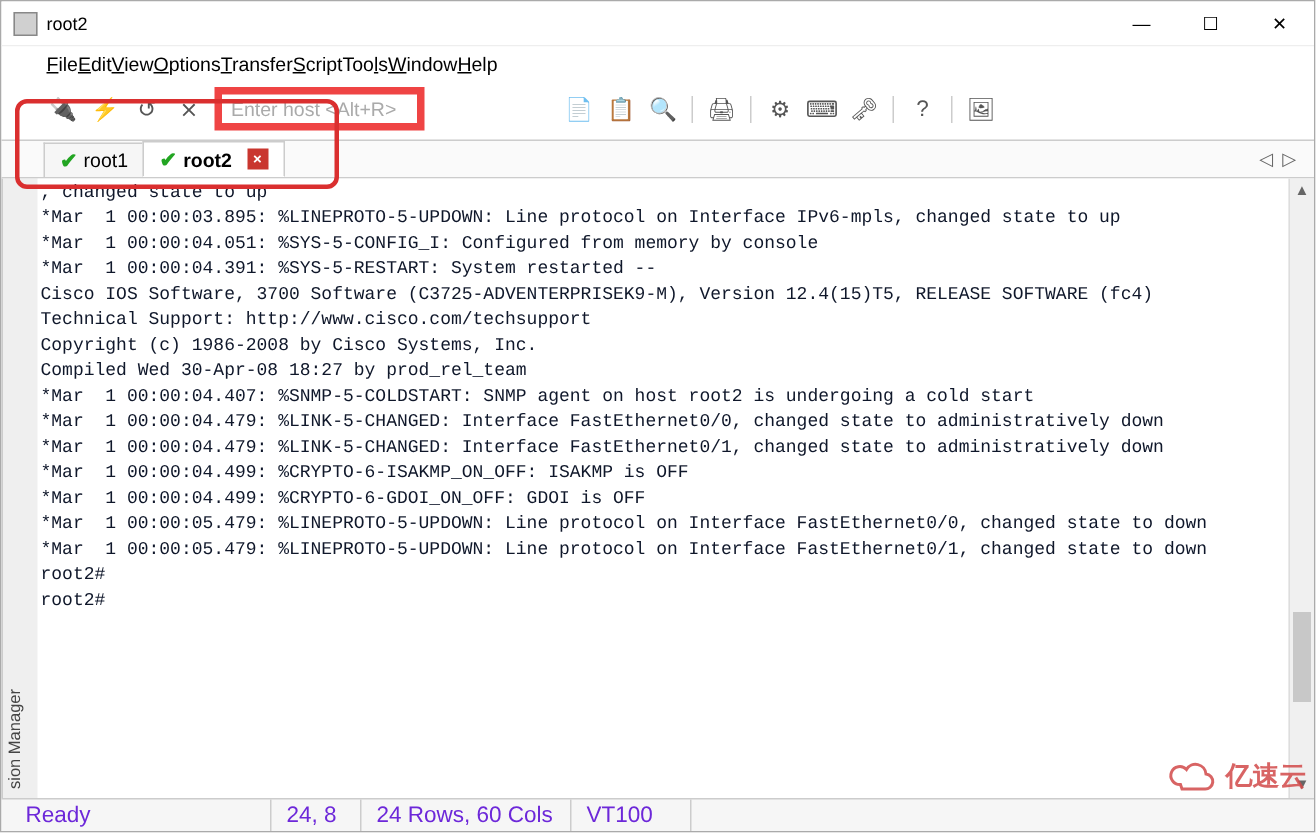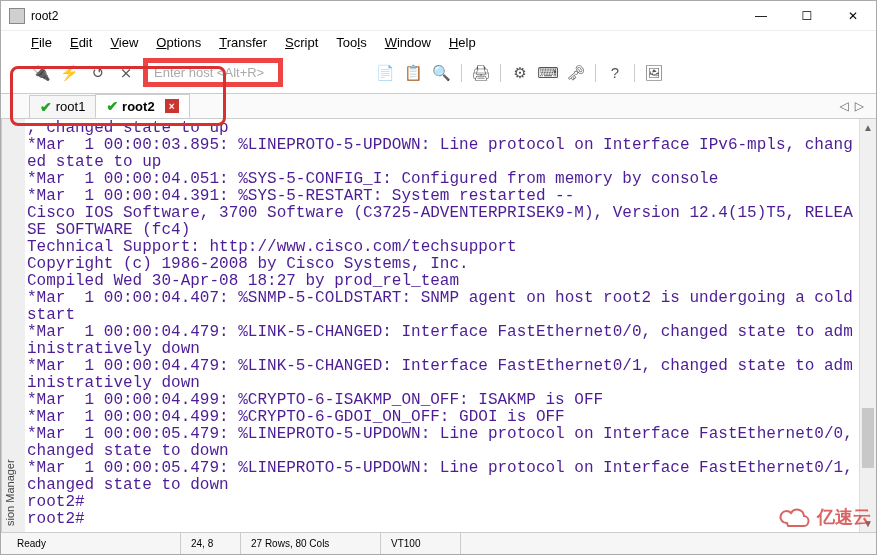--- a/index.html
+++ b/index.html
@@ -33,21 +33,21 @@
       display: inline-block;
     }
     .titlebar-title { flex: 1; font-size: 12px; color: #000; }
     .win-buttons { display: flex; }
     .win-btn {
       width: 46px; height: 30px;
       display: flex; align-items: center; justify-content: center;
       font-size: 12px; color: #000;
     }
     .menubar {
-      display: flex; gap: 18px;
+      display: flex; 
       padding: 4px 18px 6px 30px;
       font-size: 13px;
       color: #000;
       background: #fff;
     }
     .menubar .menu-item .uline { text-decoration: underline; }
     .menubar .menu-item { cursor: default; }
     .toolbar-row {
       display: flex; align-items: center;
       padding: 2px 6px 6px 30px;
@@ -118,26 +118,26 @@
       padding: 6px 2px;
       text-align: left;
     }
     .terminal-wrap {
       flex: 1; display: flex;
       background: #fff;
     }
     .terminal {
       flex: 1;
       font-family: "Lucida Console", "Courier New", monospace;
-      font-size: 16px;
+      font-size: 12px;
       line-height: 17px;
       white-space: pre-wrap;
       word-break: break-all;
       padding: 1px 2px;
-      color: #4c1d95;
+      color: #0f172a;
       background: #fff;
       overflow: hidden;
     }
     .vscroll {
       width: 17px; background: #f0f0f0;
       border-left: 1px solid #ddd;
       position: relative;
     }
     .vscroll .arrow {
       height: 17px; display: flex; align-items: center;
@@ -145,21 +145,21 @@
     }
     .vscroll .thumb {
       position: absolute; left: 2px; right: 2px;
       top: 70%; height: 60px;
       background: #c8c8c8;
     }
     .statusbar {
       display: flex; align-items: center;
       height: 22px;
       border-top: 1px solid #ccc;
-      font-size: 10px; color: #000000;
+      font-size: 15px; color: #6d28d9;
       background: #f6f6f6;
     }
     .statusbar .cell {
       padding: 0 10px; border-right: 1px solid #ccc;
       height: 100%; display: flex; align-items: center;
     }
     .statusbar .cell.first { min-width: 180px; padding-left: 16px; }
     .watermark {
       position: absolute; right: 6px; bottom: 26px;
       display: flex; align-items: center; gap: 6px;
@@ -260,21 +260,21 @@
         <div class="arrow">▲</div>
         <div class="thumb"></div>
         <div class="arrow" style="position:absolute;bottom:0;left:0;right:0">▼</div>
       </div>
     </div>
   </div>
 
   <div class="statusbar">
     <div class="cell first">Ready</div>
     <div class="cell" style="min-width:60px">24,  8</div>
-    <div class="cell" style="min-width:140px">27 Rows, 80 Cols</div>
+    <div class="cell" style="min-width:140px">24 Rows, 60 Cols</div>
     <div class="cell" style="min-width:80px">VT100</div>
   </div>
 </div>
 
 <div class="watermark">
   <svg width="34" height="24" viewBox="0 0 34 24">
     <path d="M10 18 a6 6 0 1 1 4 -10 a7 7 0 0 1 13 3 a5 5 0 0 1 -1 10 h-15 z" fill="none" stroke="#d24a4a" stroke-width="2"></path>
   </svg>
   <span>亿速云</span>
 </div>

